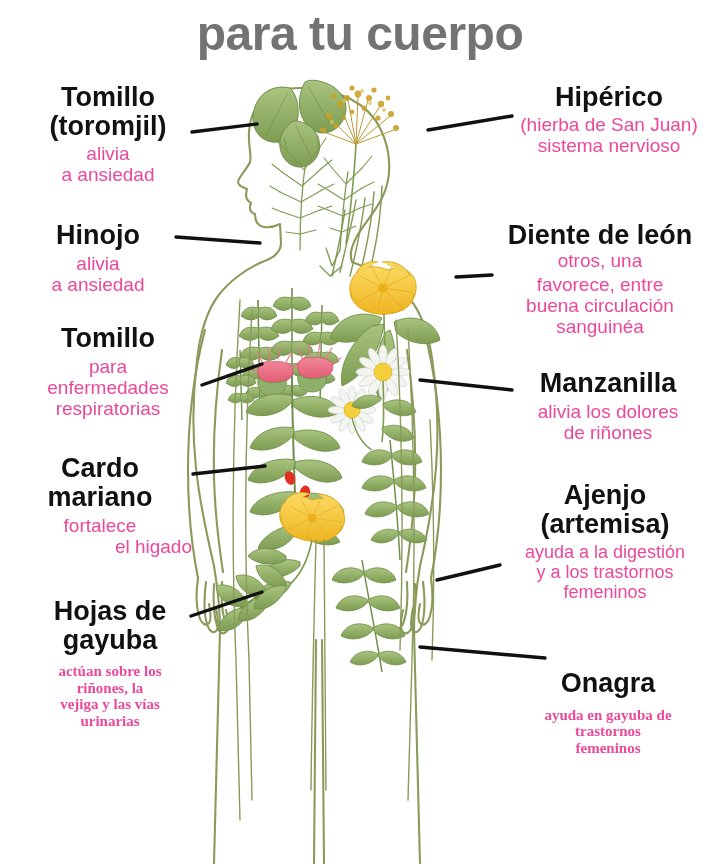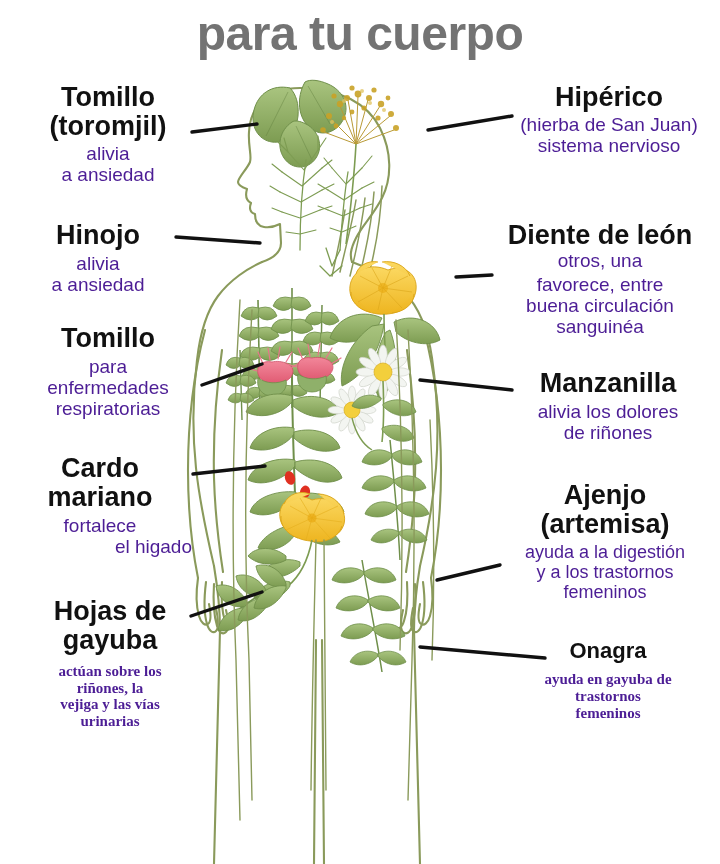--- a/index.html
+++ b/index.html
@@ -9,21 +9,21 @@
 
   
   .title{position:absolute;left:0;top:6px;width:720px;text-align:center;
          font-size:48px;font-weight:bold;letter-spacing:-0.5px;color:#737373;
          font-family:"Liberation Sans",sans-serif;}
 
   
   .label{position:absolute;}
   .label .name{font-weight:bold;color:#111;line-height:1.02;}
   .label .sub{font-weight:bold;color:#111;line-height:1.05;}
-  .label .desc{font-weight:normal;color:#4c1d95;line-height:1.12;}
+  .label .desc{font-weight:normal;color:#ec4899;line-height:1.12;}
   .l-right{text-align:center;}
   .l-left{text-align:center;}
   .slab .desc{font-family:"Liberation Serif",serif;font-weight:bold;}
   .slab .nm{font-family:"Liberation Sans",sans-serif;}
 
   
   .art{position:absolute;left:0;top:0;width:720px;height:864px;}
 </style>
 </head>
 <body>
@@ -495,19 +495,19 @@
 
   <div class="label l-right" style="left:492px;top:482px;width:226px;">
     <div class="name" style="font-size:27px;">Ajenjo</div>
     <div class="sub" style="font-size:27px;">(artemisa)</div>
     <div class="desc" style="font-size:18px;margin-top:4px;">ayuda a la digestión</div>
     <div class="desc" style="font-size:18px;">y a los trastornos</div>
     <div class="desc" style="font-size:18px;">femeninos</div>
   </div>
 
   <div class="label l-right slab" style="left:500px;top:640px;width:216px;">
-    <div class="name nm" style="font-size:22px;">Onagra</div>
+    <div class="name nm" style="font-size:27px;margin-top:30px;">Onagra</div>
     <div class="desc" style="font-size:15px;margin-top:9px;">ayuda en gayuba de</div>
     <div class="desc" style="font-size:15px;">trastornos</div>
     <div class="desc" style="font-size:15px;">femeninos</div>
   </div>
 
 </div>
 
 </body></html>

